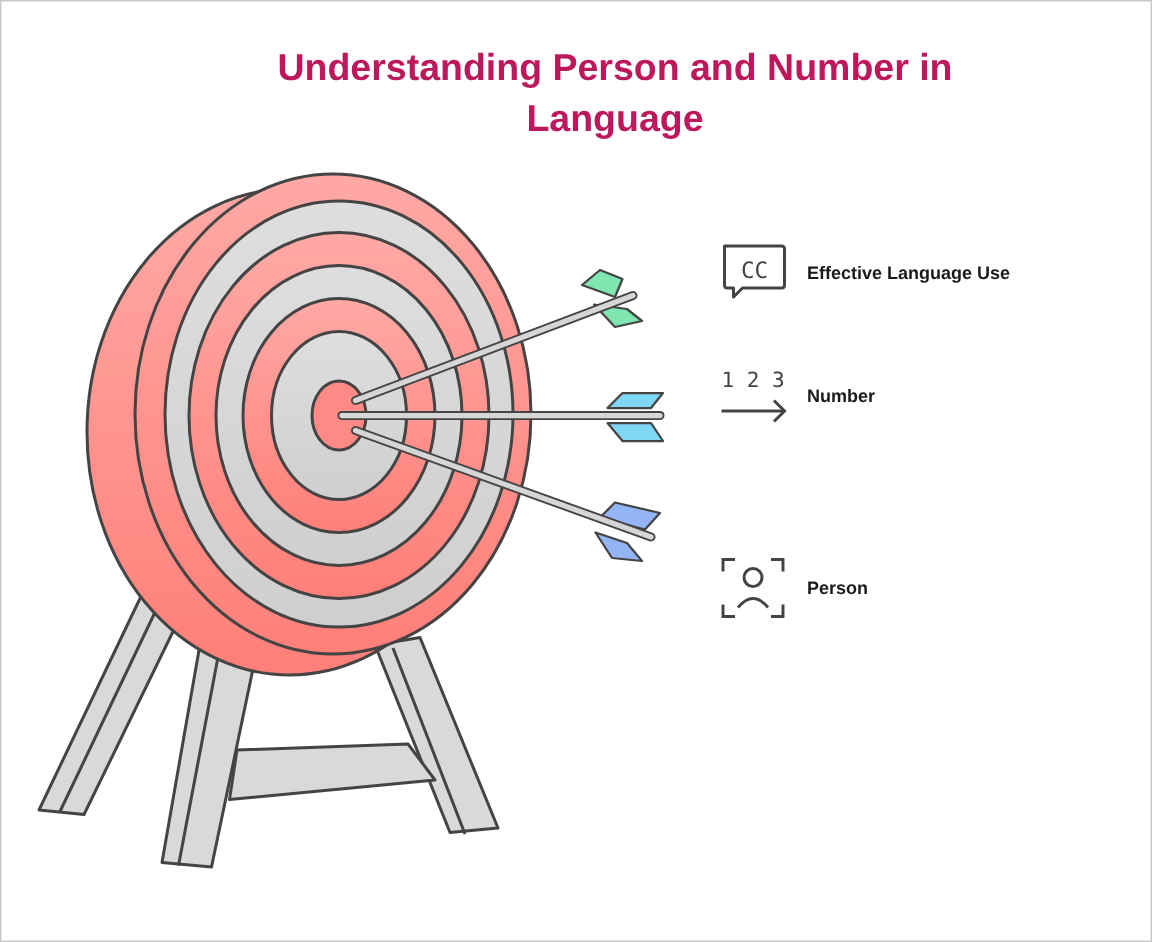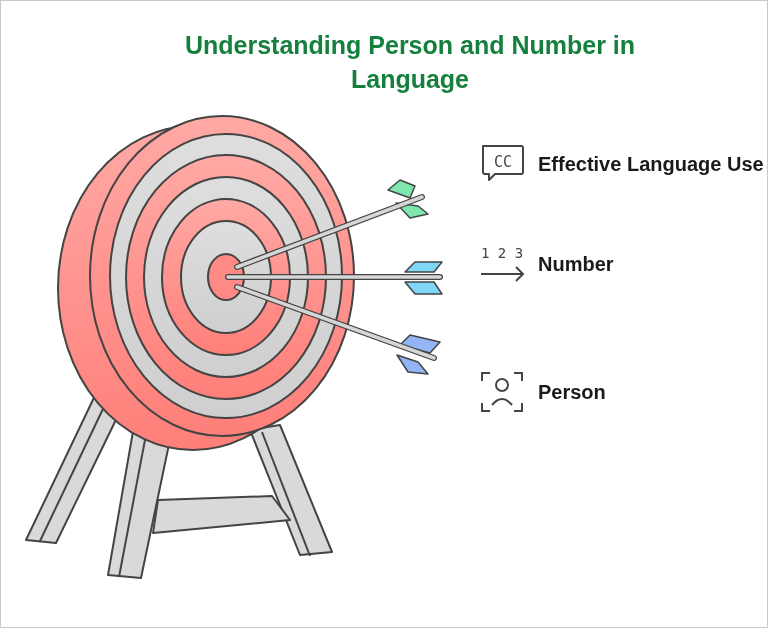--- a/index.html
+++ b/index.html
@@ -1,25 +1,25 @@
 <!DOCTYPE html>
 <html><head>
 <meta charset="utf-8">
 <style>
   html, body { margin: 0; padding: 0; background: #ffffff; }
   body { width: 768px; height: 628px; position: relative; overflow: hidden; font-family: "Liberation Sans", sans-serif; }
   .frame { position: absolute; left: 0; top: 0; width: 766px; height: 626px; border: 1px solid #c8c8c8; }
   .title {
     position: absolute; left: 150px; top: 28px; width: 520px; text-align: center;
-    font-family: "Liberation Sans", sans-serif; font-weight: bold; font-size: 25px; line-height: 34px; color: #15803d;
+    font-family: "Liberation Sans", sans-serif; font-weight: bold; font-size: 25px; line-height: 34px; color: #be185d;
   }
   .art { position: absolute; left: 0; top: 0; }
   .legend-item { position: absolute; display: flex; align-items: center; }
   .legend-icon { width: 48px; height: 44px; display: flex; align-items: center; justify-content: center; }
-  .legend-label { font-family: "Liberation Sans", sans-serif; font-weight: bold; font-size: 20px; color: #1a1a1a; margin-left: 12px; white-space: nowrap; }
+  .legend-label { font-family: "Liberation Sans", sans-serif; font-weight: bold; font-size: 12px; color: #1a1a1a; margin-left: 12px; white-space: nowrap; }
 </style>
 </head>
 <body>
 
 <div class="frame"></div>
 
 <div class="title">
   <div>Understanding Person and Number in</div>
   <div>Language</div>
 </div>
@@ -75,21 +75,21 @@
     <line x1="228" y1="277" x2="440" y2="277" stroke="#d6d6d6" stroke-width="3.5" stroke-linecap="round"></line>
   </g>
   <g>
     <path d="M400 345 L410 335 L440 342 L430 353 Z" fill="#93b4f5" stroke="#444" stroke-width="1.5" stroke-linejoin="round"></path>
     <path d="M397 355 L418 362 L428 374 L408 372 Z" fill="#93b4f5" stroke="#444" stroke-width="1.5" stroke-linejoin="round"></path>
     <line x1="237" y1="287" x2="434" y2="358" stroke="#444" stroke-width="6" stroke-linecap="round"></line>
     <line x1="237" y1="287" x2="434" y2="358" stroke="#d6d6d6" stroke-width="3.5" stroke-linecap="round"></line>
   </g>
 </svg>
 
-<div class="legend-item" style="left:478px; top:142px;">
+<div class="legend-item" style="left:478px; top:160px;">
   <div class="legend-icon">
     <svg width="46" height="42" viewBox="0 0 46 42">
       <path d="M4 3 H42 Q44 3 44 5 V29 Q44 31 42 31 H16 L10 37 L10 31 H6 Q4 31 4 29 Z" fill="none" stroke="#444" stroke-width="2" stroke-linejoin="round"></path>
       <text x="24" y="24" text-anchor="middle" font-family="'DejaVu Sans Mono', monospace" font-size="15" fill="#444">CC</text>
     </svg>
   </div>
   <span class="legend-label">Effective Language Use</span>
 </div>
 
 <div class="legend-item" style="left:478px; top:242px;">

